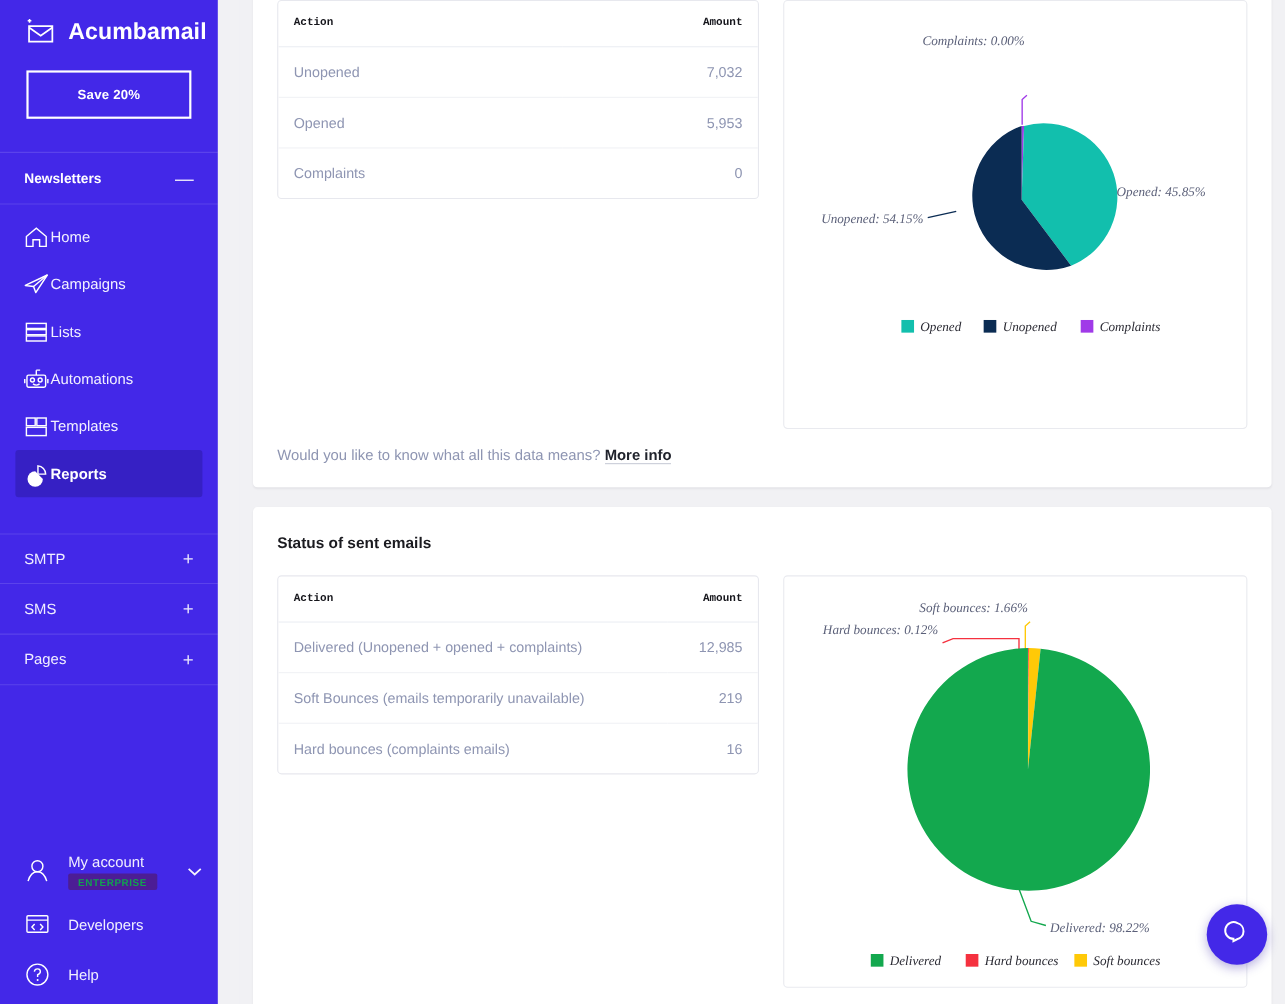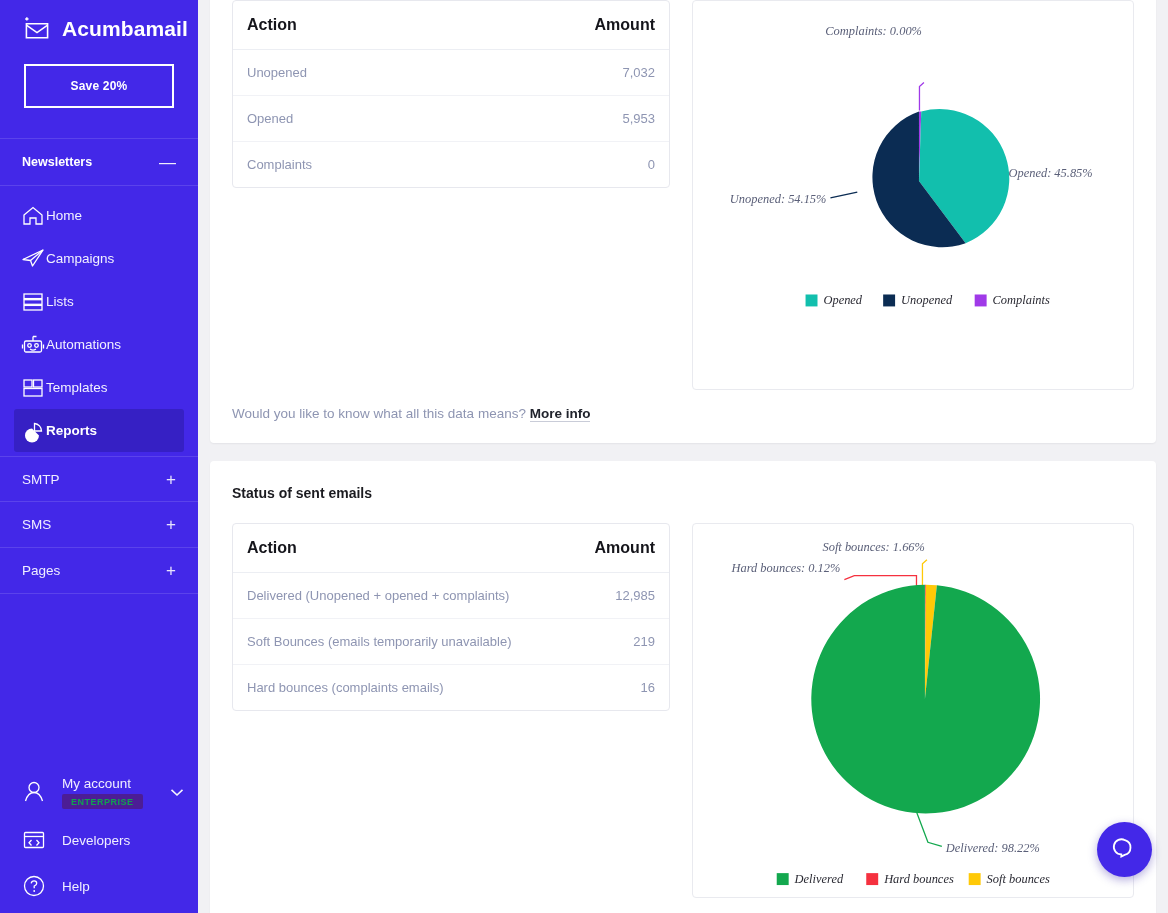--- a/index.html
+++ b/index.html
@@ -3,21 +3,21 @@
 <meta charset="utf-8">
 <title>Acumbamail — Reports</title>
 <style>
   * { box-sizing: border-box; margin: 0; padding: 0; }
   html, body {
     width: 1168px; height: 913px;
     overflow: hidden;
     background: #f1f1f4;
     font-family: "Liberation Sans", sans-serif;
   }
-  .app { display: flex; width: 1168px; height: 913px; }
+  .app { display: flex; width: 1168px; height: 913px; gap: 20px; }
 
   
   .sidebar {
     width: 198px; flex: 0 0 198px; height: 913px;
     background: #4328e8;
     color: #fff;
     position: relative;
     display: flex; flex-direction: column;
   }
   .brand {
@@ -52,21 +52,21 @@
     border-radius: 3px;
   }
   .nav-item .ico { position: absolute; left: 6px; top: 50%; transform: translateY(-50%);
                    width: 26px; height: 26px; display: block; }
   .nav-item.active { background: #3620c4; font-weight: 700; color: #fff; }
   .plus-row {
     height: 46px; display: flex; align-items: center; justify-content: space-between;
     padding: 0 22px; font-size: 13.5px; color: #f0eeff; cursor: pointer;
     border-bottom: 1px solid rgba(255,255,255,.13);
   }
-  .plus-row.firstplus { border-top: 1px solid rgba(255,255,255,.13); }
+  .plus-row.firstplus { border-top: 1px solid rgba(255,255,255,.13); margin-top: 29px; }
   .sidebar-bottom { position: absolute; left: 0; bottom: 0; width: 198px; padding-bottom: 4px; }
   .acct {
     display: flex; align-items: center; padding: 6px 14px 6px 20px; cursor: pointer;
     position: relative; min-height: 50px;
   }
   .acct .ico { width: 28px; height: 28px; flex: 0 0 28px; }
   .acct-text { margin-left: 14px; display: flex; flex-direction: column; gap: 3px; }
   .acct-name { font-size: 13.5px; color: #f0eeff; }
   .badge {
     align-self: flex-start; background: #4c1d95; color: #12a150;
@@ -92,22 +92,22 @@
   .panel.second { margin-top: 18px; padding-top: 24px; }
   .panel-title { font-size: 14px; font-weight: 700; color: #1b1b20; margin-bottom: 22px; }
   .row2 { display: flex; gap: 22px; align-items: flex-start; }
   .col-left { width: 438px; flex: 0 0 438px; }
   .col-right { flex: 1; font-style: italic; }
 
   
   .tbl-card { border: 1px solid #e7e8ee; border-radius: 4px; overflow: hidden; background: #fff; }
   table.dt { width: 100%; border-collapse: collapse; }
   table.dt th {
-    font-size: 16px; font-weight: 700; color: #15151b;
-    text-align: left; padding: 15px 14px; border-bottom: 1px solid #eceef3;
+    font-size: 10px; font-weight: 700; color: #15151b;
+    text-align: left; padding: 15px 14px; border-bottom: 1px solid #eceef3; font-family: Liberation Mono, monospace;
   }
   table.dt th.num { text-align: right; }
   table.dt td {
     font-size: 13px; color: #8e95b2; padding: 15px 14px;
     border-bottom: 1px solid #f1f2f6;
   }
   table.dt tr:last-child td { border-bottom: none; }
   table.dt td.num { text-align: right; }
 
   

